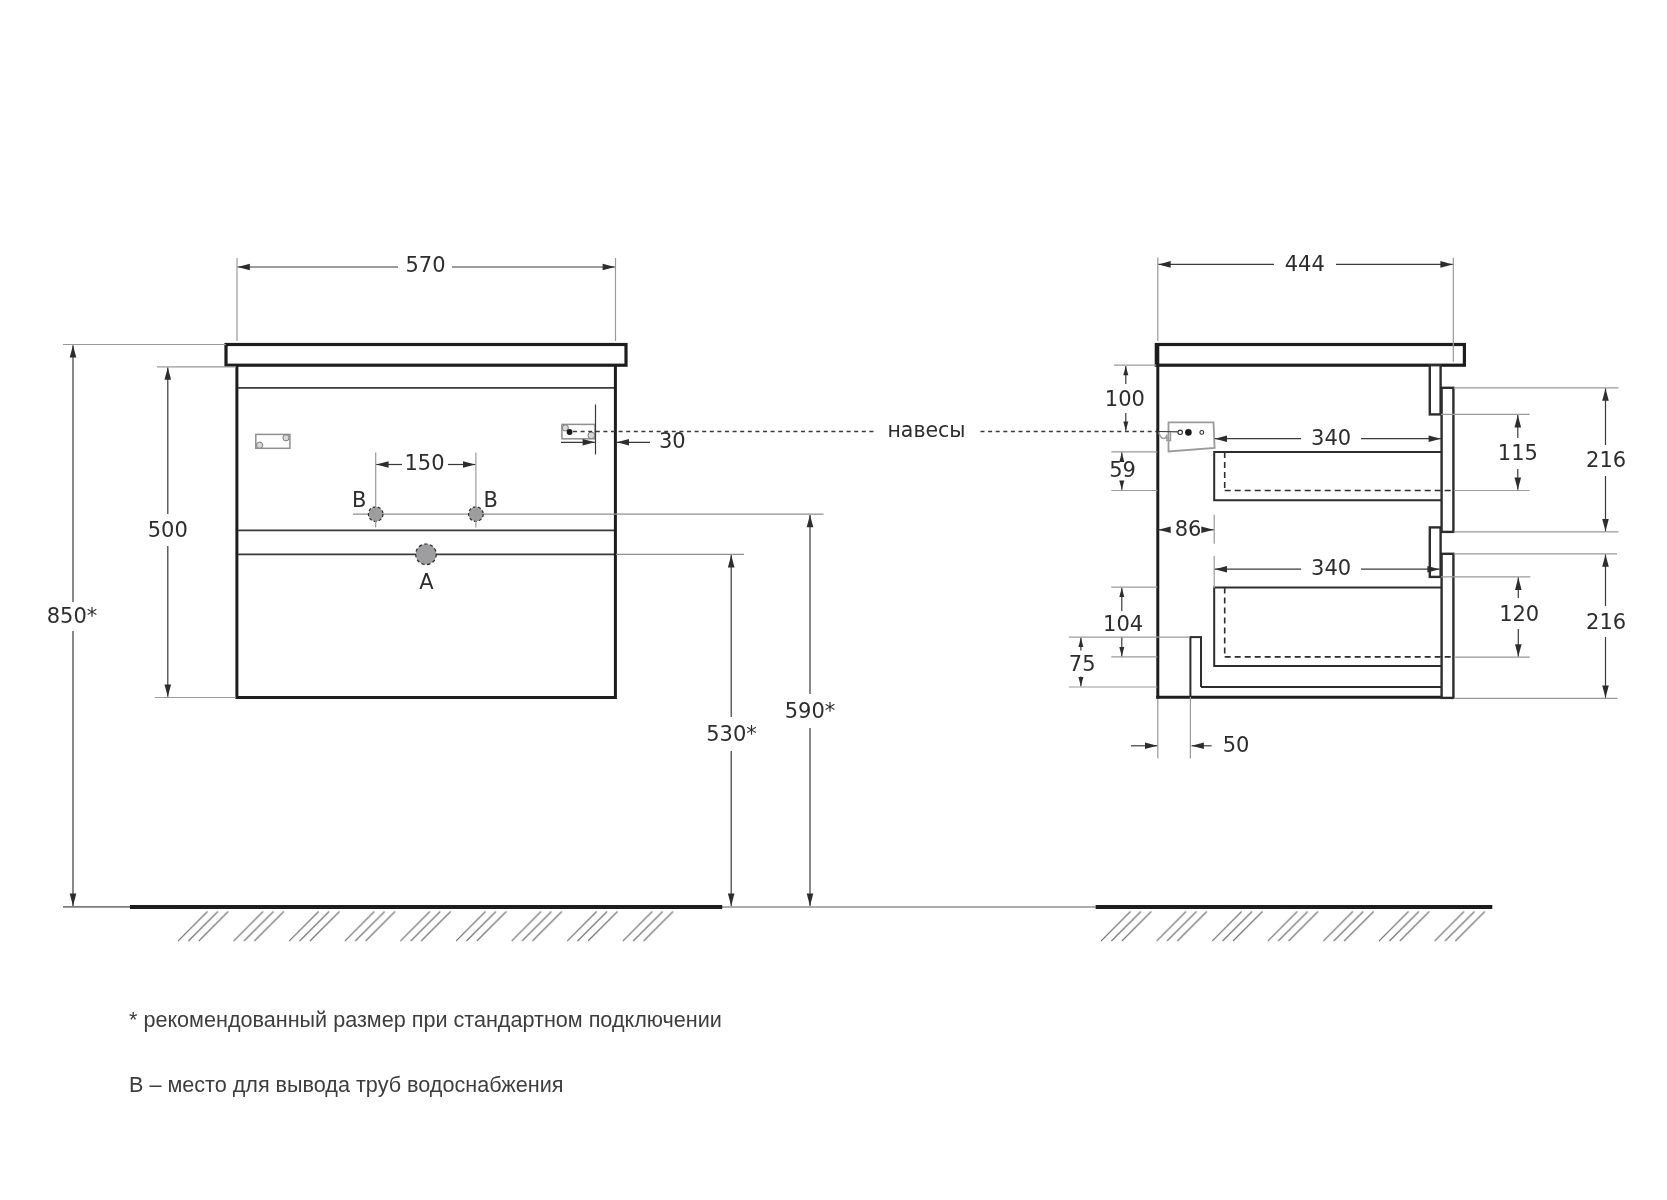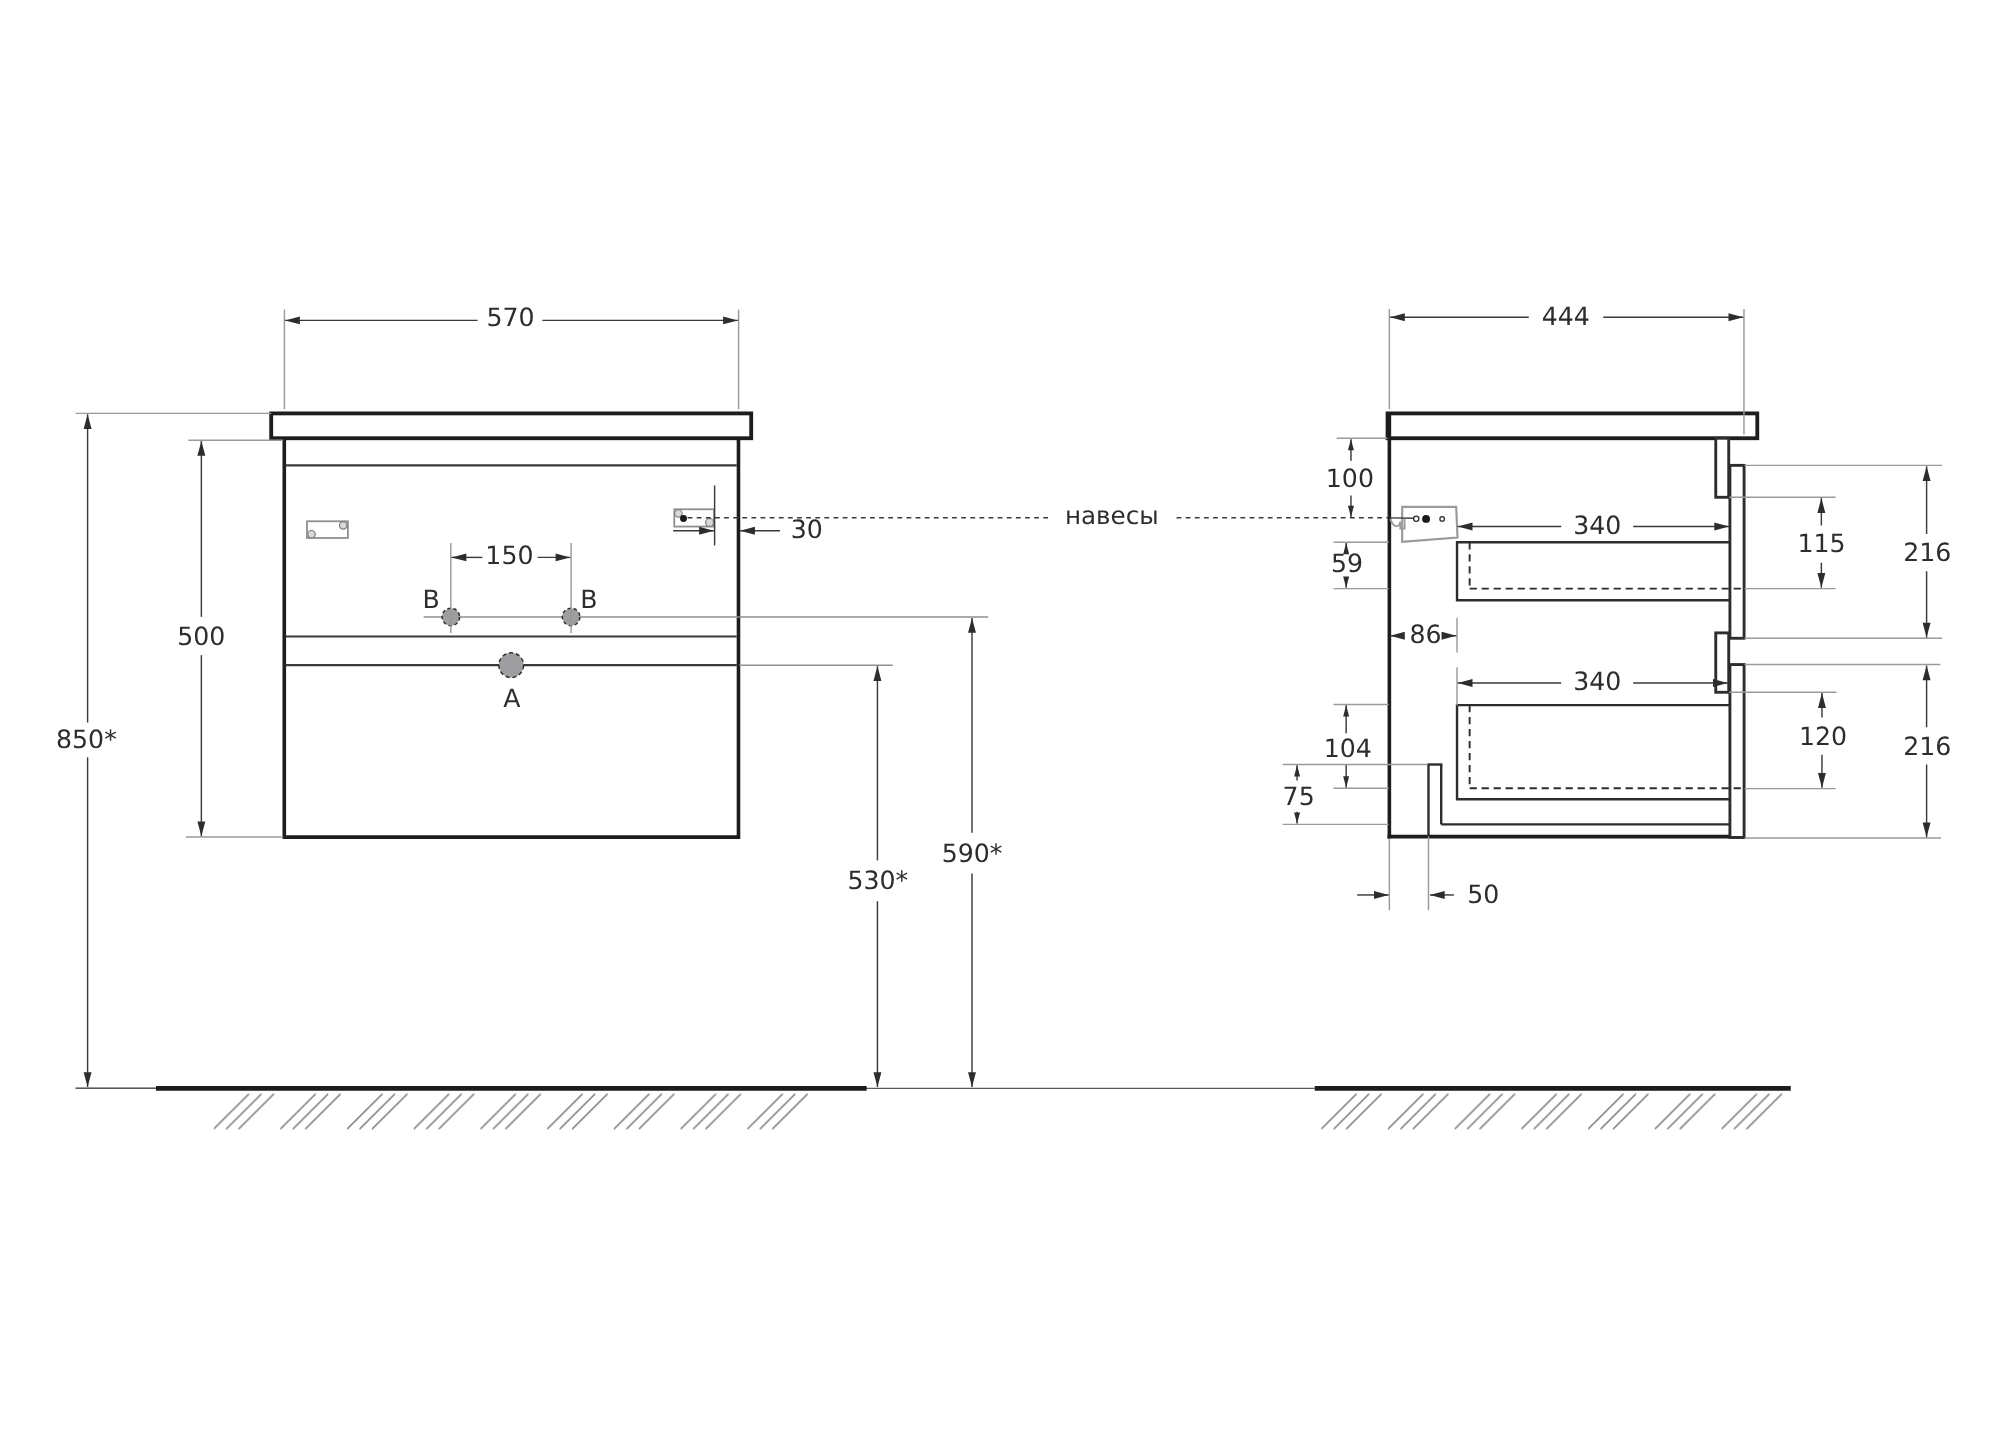--- a/index.html
+++ b/index.html
@@ -262,13 +262,15 @@
 
   <g>
     <line x1="63" y1="907" x2="1095.6" y2="907" stroke="#5a5a5a" stroke-width="1.1"></line>
     <line x1="130" y1="907" x2="722.2" y2="907" stroke="#1d1d1d" stroke-width="4"></line>
     <line x1="1095.6" y1="907" x2="1492.3" y2="907" stroke="#1d1d1d" stroke-width="4"></line>
     <rect x="178" y="910.5" width="500" height="31.5" fill="url(#hatchL)" stroke="none"></rect>
     <rect x="1101" y="910.5" width="386" height="31.5" fill="url(#hatchR)" stroke="none"></rect>
   </g>
 </svg>
 
+<div class="footnote" style="top:1007.3px">* рекомендованный размер при стандартном подключении</div>
+<div class="footnote" style="top:1071.9px">В – место для вывода труб водоснабжения</div>
 </div>
 
 </body></html>

